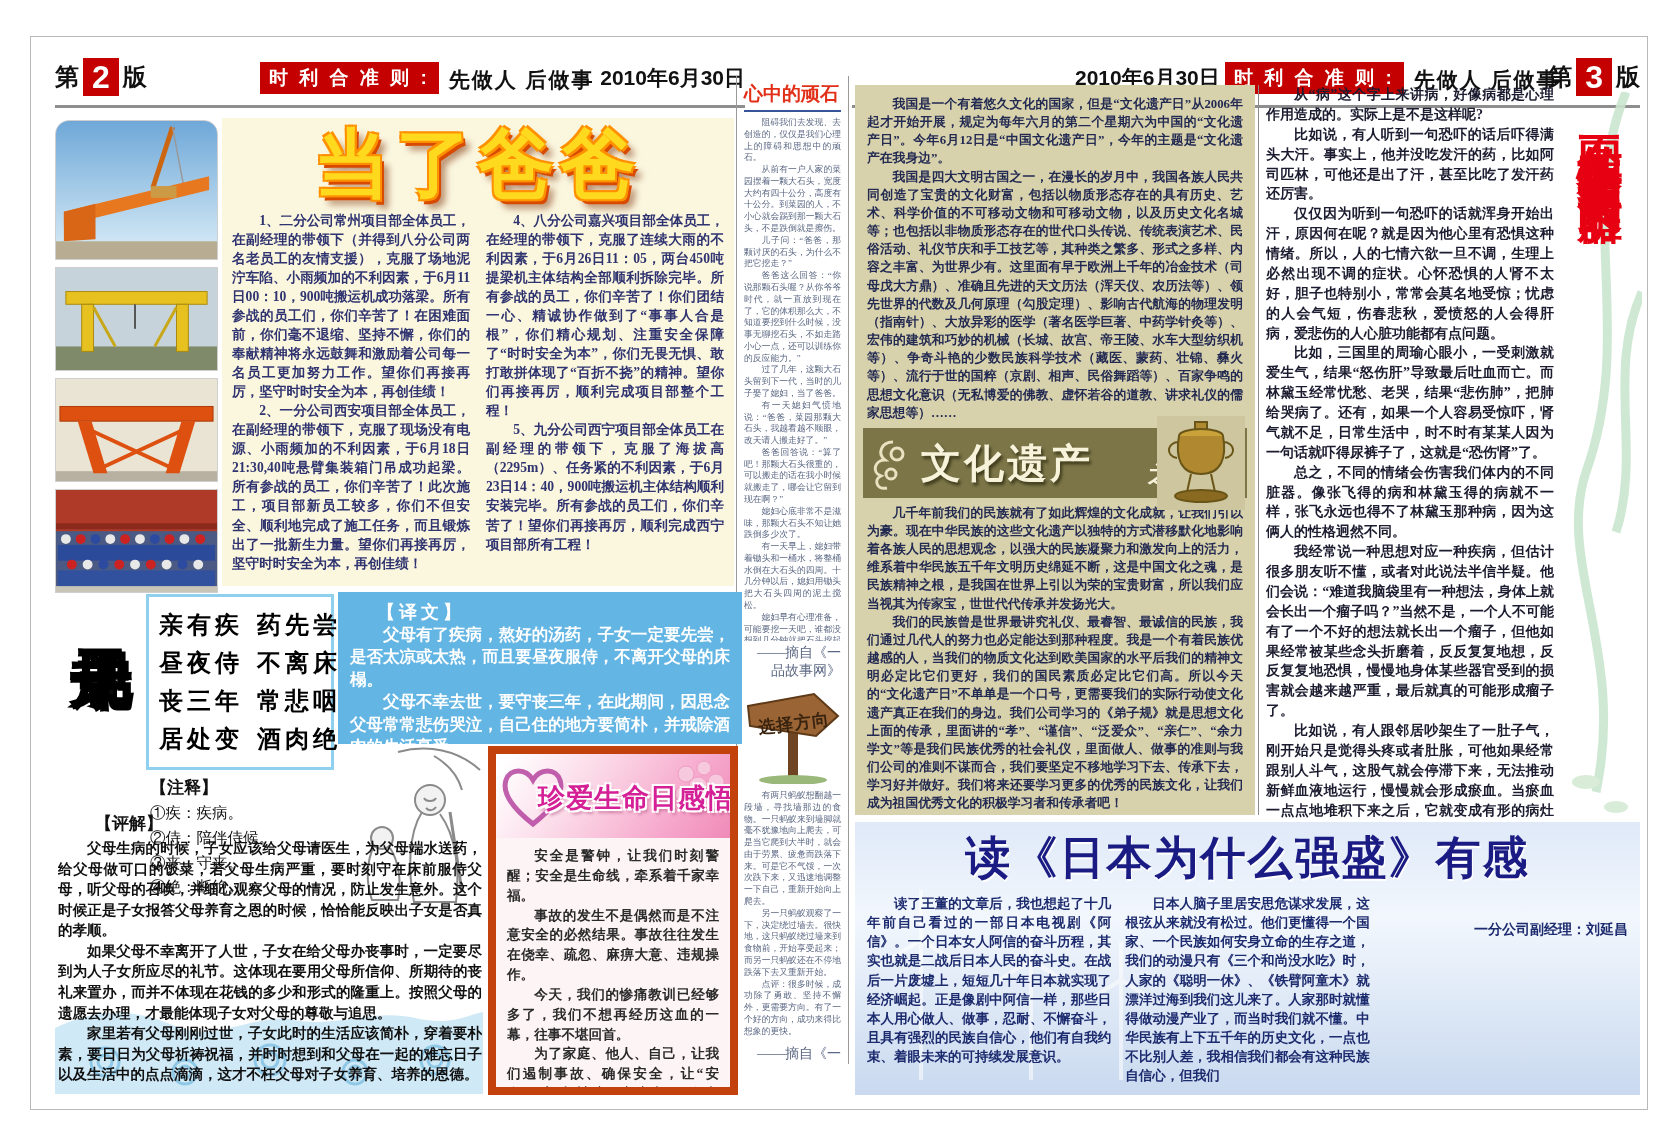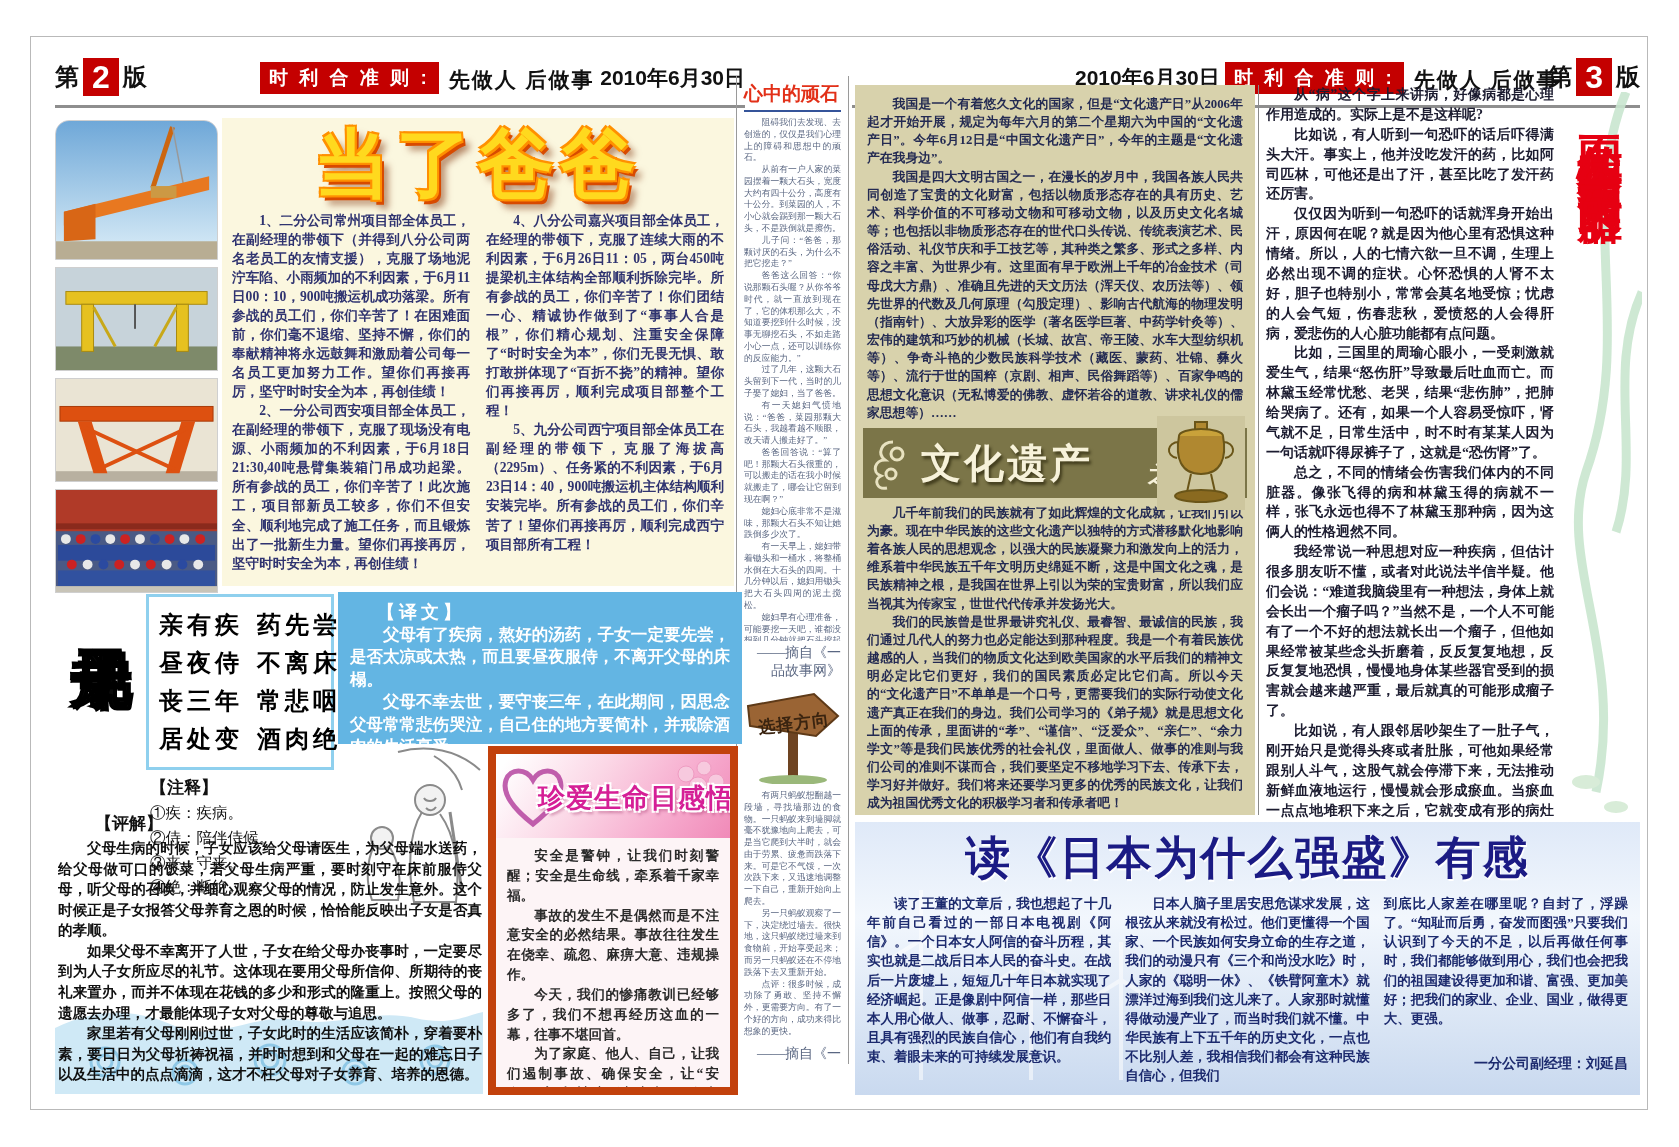--- a/index.html
+++ b/index.html
@@ -419,18 +419,17 @@
           <line x1="260" y1="100" x2="260" y2="62"></line>
           <line x1="260" y1="100" x2="228" y2="120"></line>
           <line x1="260" y1="100" x2="292" y2="120"></line>
       </g>
     </svg>
     <div class="japan-title">读《日本为什么强盛》有感</div>
     <div class="japan-cols">
       <div class="jp-col jp-indent">读了王董的文章后，我也想起了十几年前自己看过的一部日本电视剧《阿信》。一个日本女人阿信的奋斗历程，其实也就是二战后日本人民的奋斗史。在战后一片废墟上，短短几十年日本就实现了经济崛起。正是像剧中阿信一样，那些日本人用心做人、做事，忍耐、不懈奋斗，且具有强烈的民族自信心，他们有自我约束、着眼未来的可持续发展意识。</div>
       <div class="jp-col jp-indent">日本人脑子里居安思危谋求发展，这根弦从来就没有松过。他们更懂得一个国家、一个民族如何安身立命的生存之道，我们的动漫只有《三个和尚没水吃》时，人家的《聪明一休》、《铁臂阿童木》就漂洋过海到我们这儿来了。人家那时就懂得做动漫产业了，而当时我们就不懂。中华民族有上下五千年的历史文化，一点也不比别人差，我相信我们都会有这种民族自信心，但我们</div>
       <div class="jp-col" style="display:flex;flex-direction:column;">
-        <span>到底比人家差在哪里呢？自封了，浮躁了。“知耻而后勇，奋发而图强”只要我们认识到了今天的不足，以后再做任何事时，我们都能够做到用心，我们也会把我们的祖国建设得更加和谐、富强、更加美好；把我们的家业、企业、国业，做得更大、更强。</span>
         <span class="jp-sig">一分公司副经理：刘延昌</span>
       </div>
     </div>
   </div>
 </div>
 
 </body></html>

